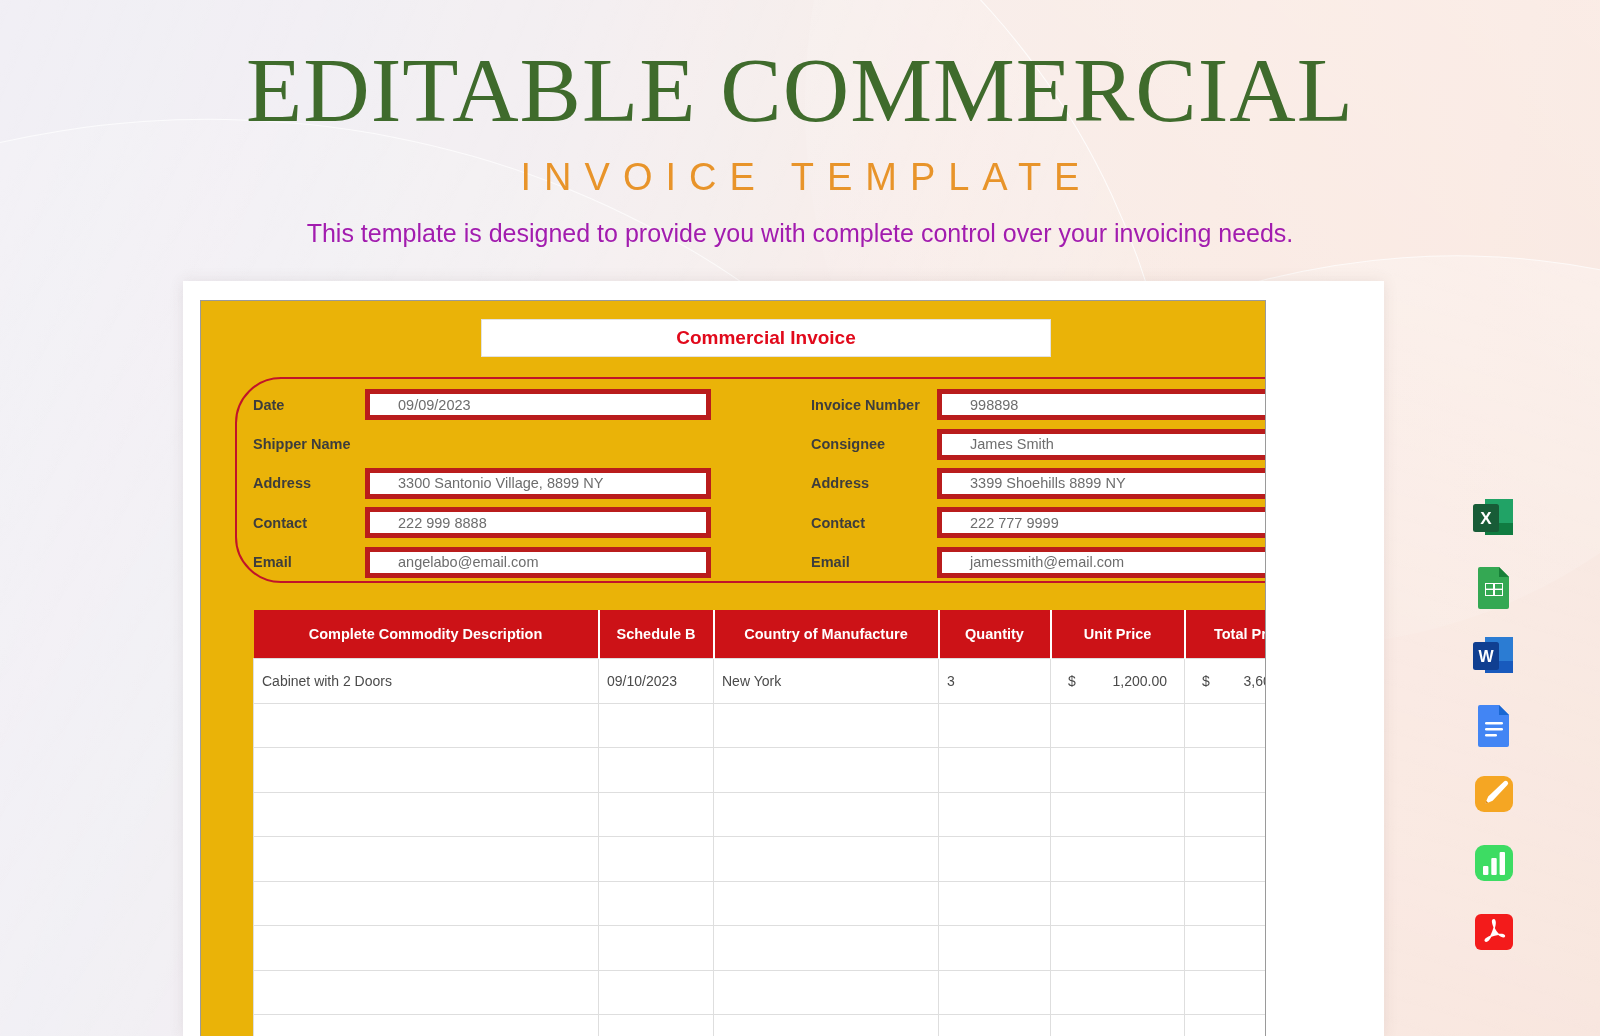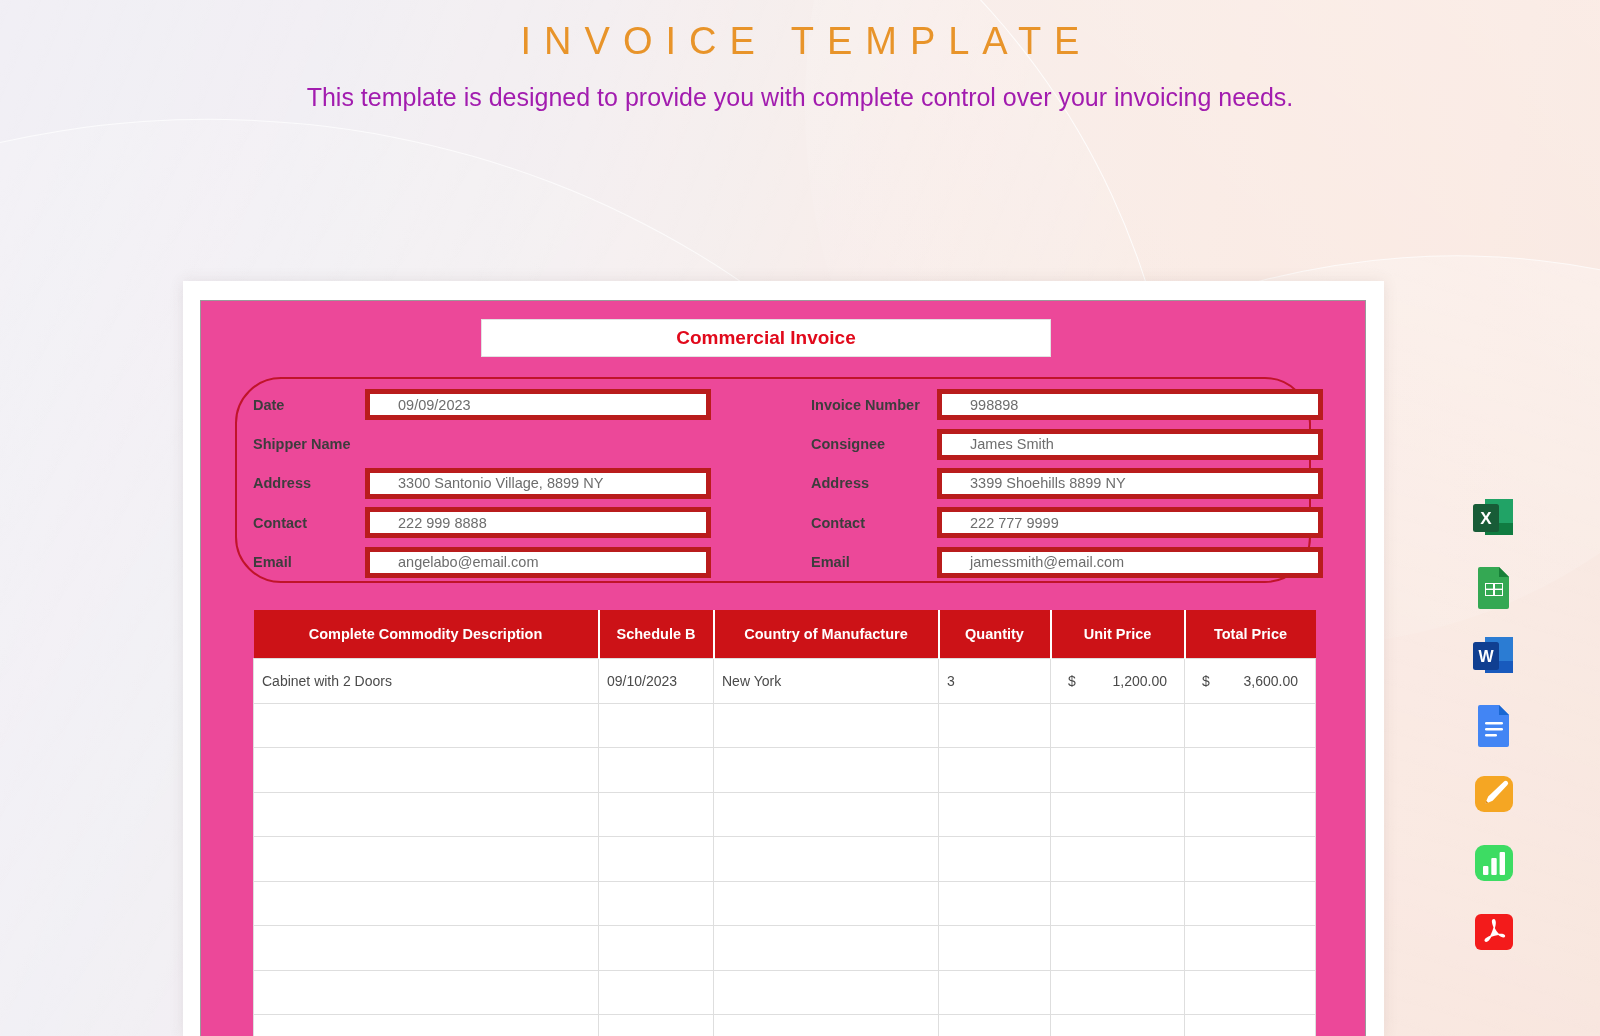--- a/index.html
+++ b/index.html
@@ -114,23 +114,23 @@
     top: 281px;
     width: 1201px;
     height: 756px;
     background: #ffffff;
     box-shadow: 0 0 14px rgba(90,70,70,0.10);
   }
   #doc-page {
     position: absolute;
     left: 200px;
     top: 300px;
-    width: 1166px;
+    width: 1066px;
     height: 737px;
-    background: #ec4899;
+    background: #eab308;
     border: 1px solid #9a9a9a;
     border-bottom: none;
     box-sizing: border-box;
     overflow: hidden;
   }
 
   #invoice-title-box {
     position: absolute;
     left: 280px;
     top: 18px;
@@ -265,20 +265,21 @@
 <body>
 
 <div id="bg">
   <div id="bg-swoosh-1"></div>
   <div id="bg-swoosh-2"></div>
   <div id="bg-swoosh-3"></div>
   <div id="bg-swoosh-4"></div>
 </div>
 
 <div id="header">
+  <div id="title-main">EDITABLE COMMERCIAL</div>
   <div id="title-sub">INVOICE TEMPLATE</div>
   <div id="title-desc">This template is designed to provide you with complete control over your invoicing needs.</div>
 </div>
 
 <div id="doc-frame"></div>
 
 <div id="doc-page">
 
   <div id="invoice-title-box">
     <span id="invoice-title-text">Commercial Invoice</span>

